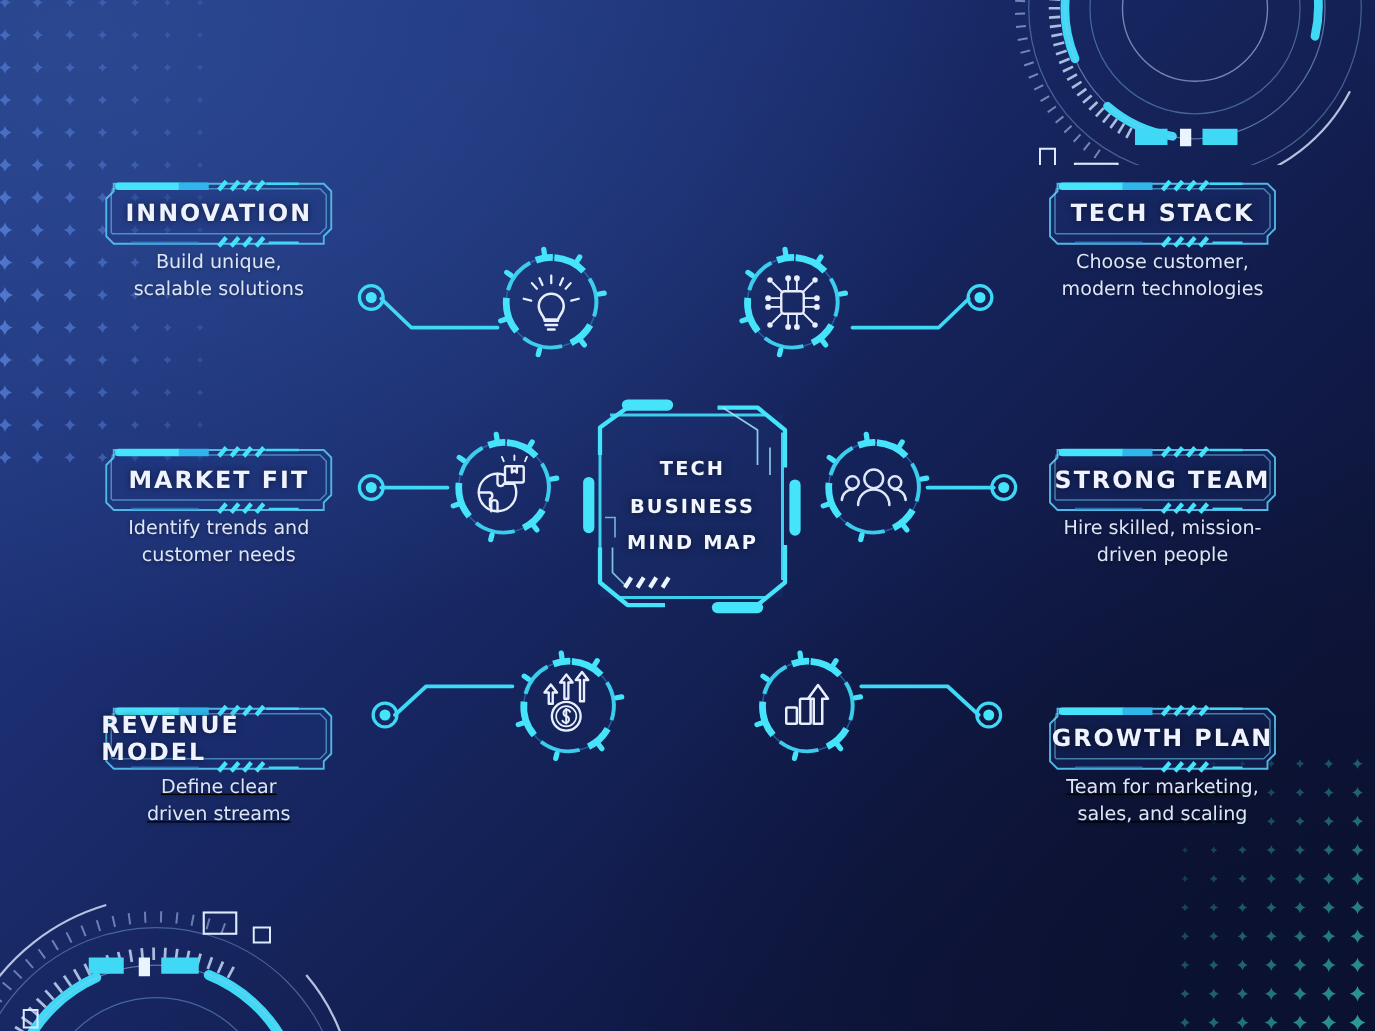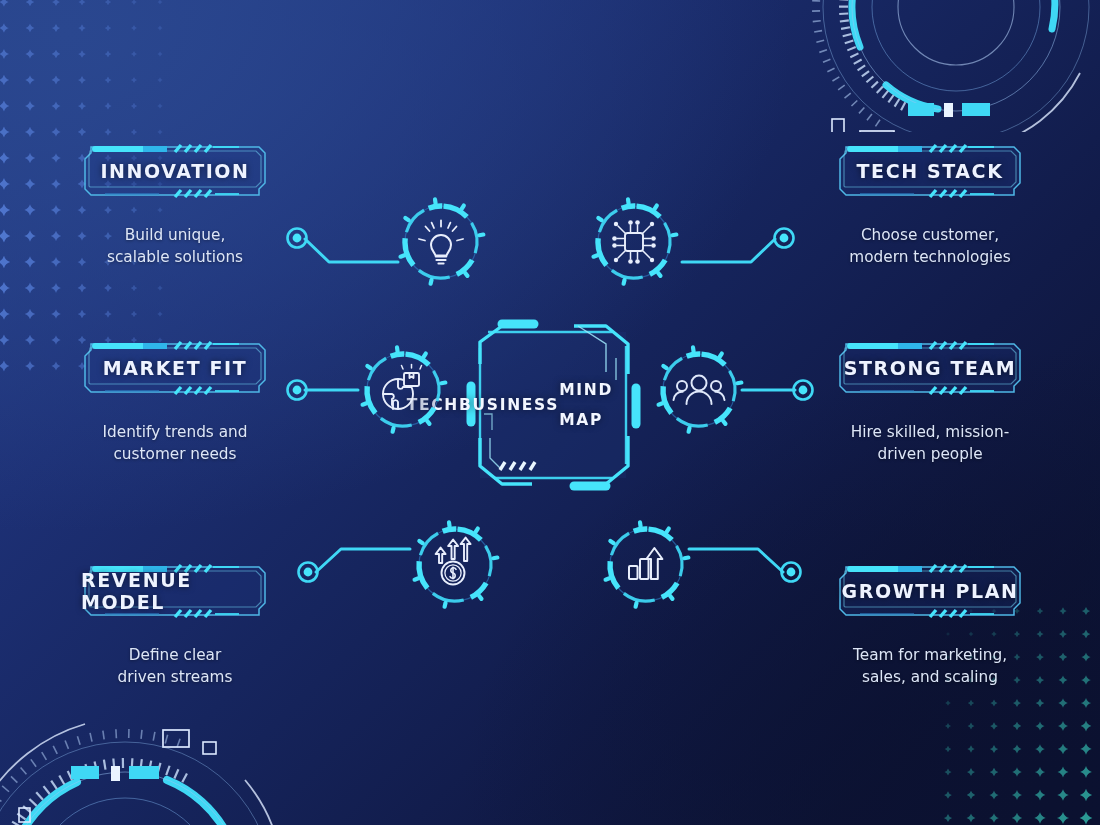--- a/index.html
+++ b/index.html
@@ -27,59 +27,59 @@
   .sparkles { position:absolute; pointer-events:none; }
 
   
   #svg-links { position:absolute; left:0; top:0; width:1100px; height:825px; }
 
   
   .card { position:absolute; width:300px; }
   .card.left  { left:25px; }
   .card.right { left:780px; }
   .card.r1 { top:143px; }
-  .card.r2 { top:340px; }
-  .card.r3 { top:563px; }
+  .card.r2 { top:356px; }
+  .card.r3 { top:563px;text-decoration:underline; }
 
   .chip {
     position:relative; width:188px; height:56px; margin:0 auto;
   }
   .chip svg { position:absolute; left:0; top:0; }
   .chip .title {
     position:absolute; inset:0;
     display:flex; align-items:center; justify-content:center;
     color:#eef3ff;
     font-size:19px; font-weight:700;
     letter-spacing:1.6px;
     text-transform:uppercase;
     font-family:"DejaVu Sans", sans-serif;
     text-shadow:0 0 6px rgba(0,0,0,.55);
     padding-bottom:1px;
   }
   .desc {
-    margin-top:26px;
+    margin-top:0;
     text-align:center;
     color:#dde6f7;
     font-size:15.3px;
     line-height:1.43;
     font-family:"DejaVu Sans", sans-serif;
     text-shadow:0 1px 3px rgba(0,0,0,.4);
     white-space:pre-line;
   }
 
   
   .node { position:absolute; width:92px; height:92px; }
   .node svg { position:absolute; left:0; top:0; }
 
   
   #center { position:absolute; left:466px; top:318px; width:175px; height:175px; }
   #center svg { position:absolute; left:0; top:0; }
   #center .ctext {
-    position:absolute; left:7px; top:0; width:140px; height:175px;
-    display:flex; align-items:center; justify-content:flex-end;
+    position:absolute; left:18px; top:0; width:140px; height:175px;
+    display:flex; flex-direction:column; align-items:center; justify-content:center;
     color:#f2f6ff;
     font-family:"DejaVu Sans", sans-serif;
     font-size:15.5px; font-weight:700; letter-spacing:1.7px;
     line-height:1.92; text-transform:uppercase;
     text-shadow:0 0 7px rgba(0,0,0,.5);
   }
 </style>
 </head>
 <body>
 

